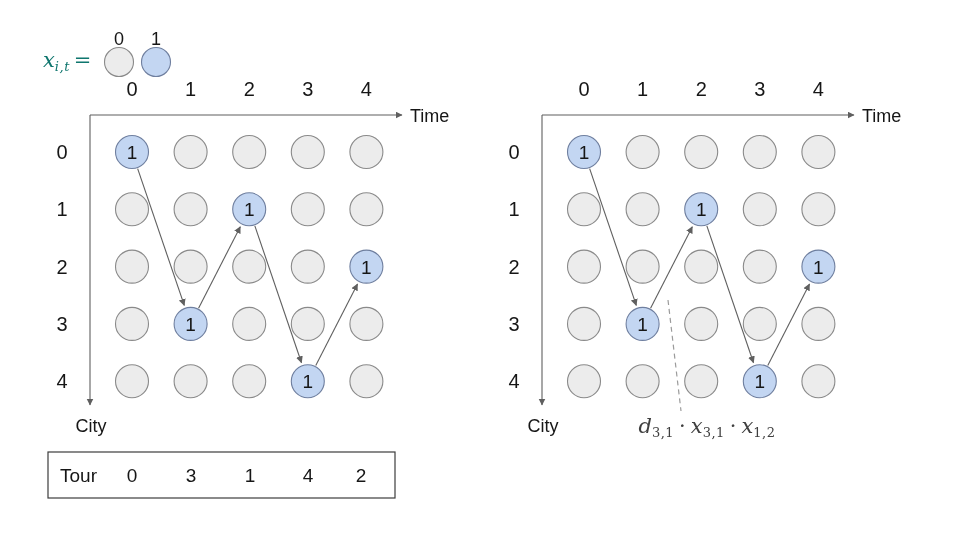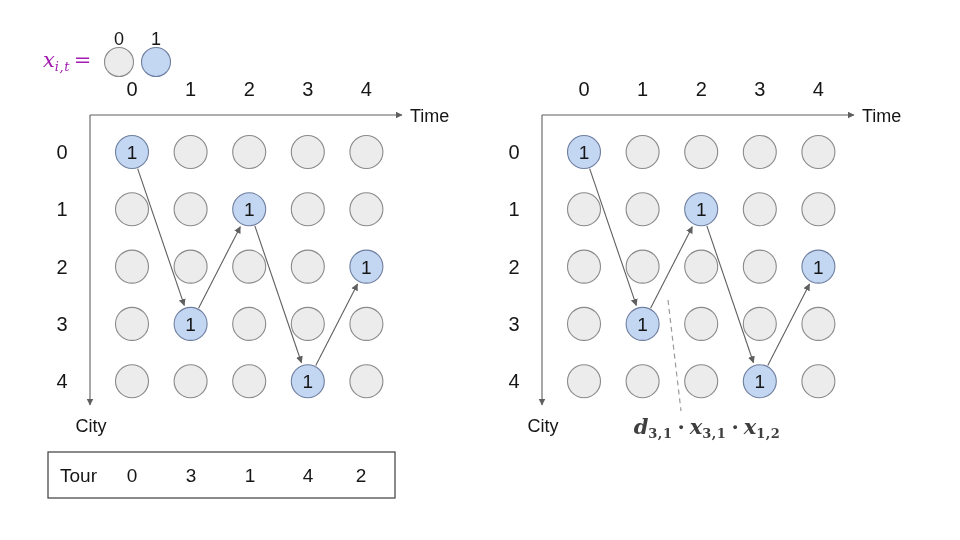--- a/index.html
+++ b/index.html
@@ -1,25 +1,25 @@
 <!DOCTYPE html>
 <html><head>
 <meta charset="utf-8">
 <style>
   html,body{margin:0;padding:0;background:#ffffff;}
   #stage{position:relative;width:960px;height:540px;overflow:hidden;background:#fff;
          font-family:"Liberation Sans",sans-serif;}
   #fig{position:absolute;left:0;top:0;}
   .t-sans{font-family:"Liberation Sans",sans-serif;fill:#161616;}
-  .mathbox{position:absolute;font-family:"DejaVu Serif",serif;font-style:italic;color:#a21caf;
+  .mathbox{position:absolute;font-family:"DejaVu Serif",serif;font-style:italic;color:#0f766e;
            white-space:nowrap;text-align:right;}
   #legend-formula{left:43px;top:48px;font-size:21px;}
   #legend-formula sub{font-size:13px;vertical-align:-0.28em;letter-spacing:.5px;}
   #legend-formula .eq{font-style:normal;padding-left:4px;}
-  #annotation{left:597px;top:414px;width:220px;text-align:center;font-weight:bold;
+  #annotation{left:597px;top:414px;width:220px;text-align:center;font-weight:normal;
               font-size:21px;color:#3f3f3f;}
   #annotation sub{font-size:13px;font-style:normal;vertical-align:-0.28em;letter-spacing:.5px;}
   #annotation .dot{padding:0 5px;font-style:normal;}
 </style>
 </head>
 <body>
 
 <div id="stage">
 
   <svg id="fig" width="960" height="540">

